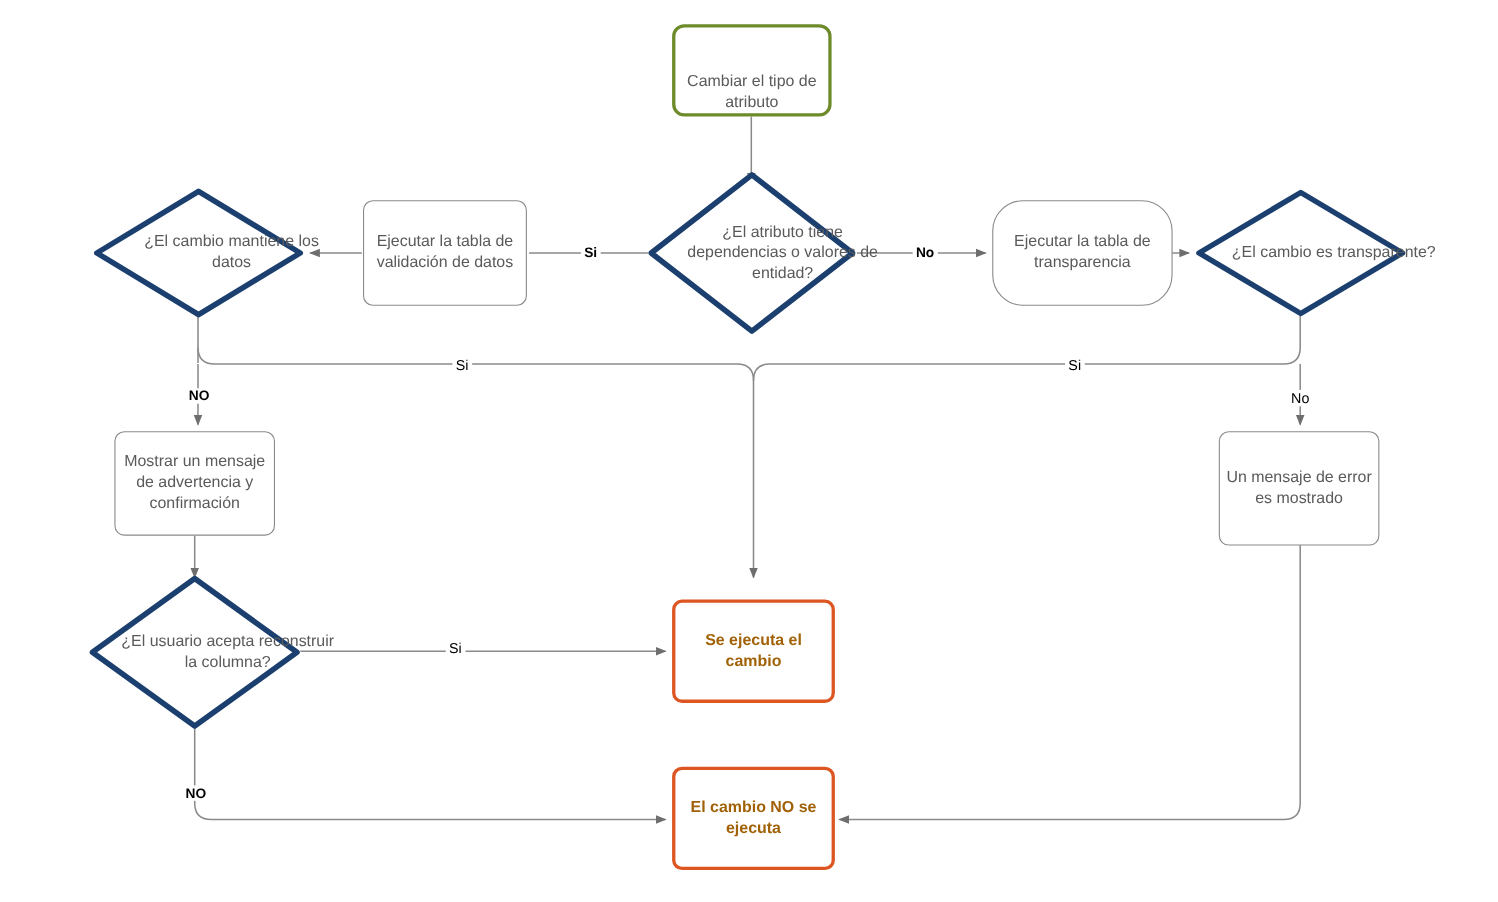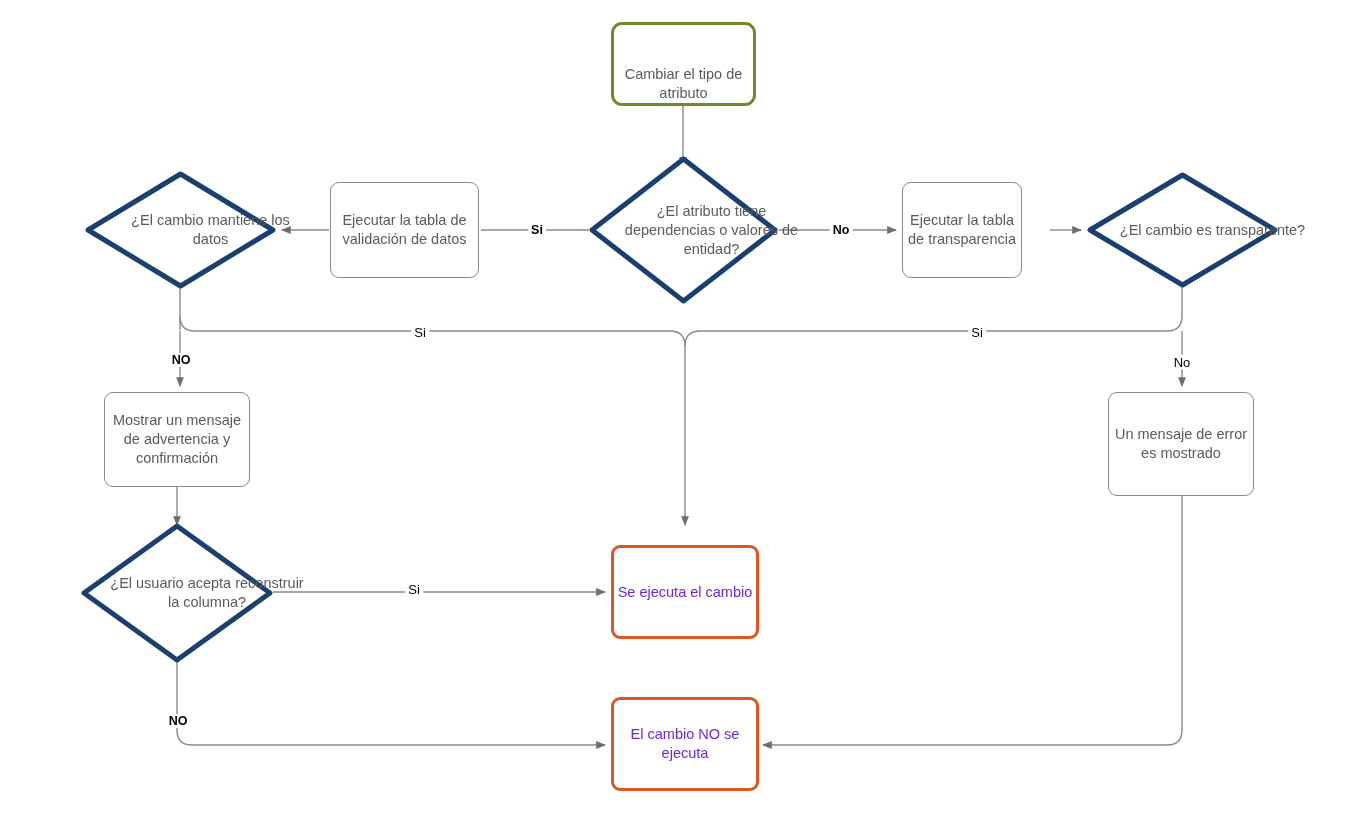--- a/index.html
+++ b/index.html
@@ -43,22 +43,22 @@
   }
   .start {
     border: 3px solid #6e8b2b;
     border-radius: 11px;
     background: #ffffff;
   }
   .terminal {
     border: 3px solid #dd5520;
     border-radius: 9px;
     background: #ffffff;
-    font-weight: normal;
-    color: #6d28d9;
+    font-weight: bold;
+    color: #a16207;
   }
   .diamond-wrap {
     position: absolute;
   }
   .diamond-wrap svg {
     position: absolute;
     left: 0;
     top: 0;
     overflow: visible;
   }
@@ -154,21 +154,21 @@
 
   <div class="diamond-wrap" style="left:84px; top:170px; width:193px; height:120px;">
     <svg width="193" height="120" viewBox="0 0 193 120" xmlns="http://www.w3.org/2000/svg">
       <polygon points="96.5,4 189,60 96.5,116 4,60" fill="#ffffff" stroke="#1b3f6e" stroke-width="5" stroke-linejoin="round"></polygon>
     </svg>
     <div class="diamond-label" style="padding:0 30px;justify-content:flex-end;">
       <span>¿El cambio mantiene los datos</span>
     </div>
   </div>
 
-  <div class="node proc" style="left:902px; top:182px; width:120px; height:96px;">
+  <div class="node proc" style="left:902px; top:182px; width:164px; height:96px;border-radius:28px;">
     <span>Ejecutar la tabla de transparencia</span>
   </div>
 
   <div class="diamond-wrap" style="left:1086px; top:171px; width:193px; height:118px;">
     <svg width="193" height="118" viewBox="0 0 193 118" xmlns="http://www.w3.org/2000/svg">
       <polygon points="96.5,4 189,59 96.5,114 4,59" fill="#ffffff" stroke="#1b3f6e" stroke-width="5" stroke-linejoin="round"></polygon>
     </svg>
     <div class="diamond-label" style="padding:0 30px;">
       <span>¿El cambio es transparente?</span>
     </div>

